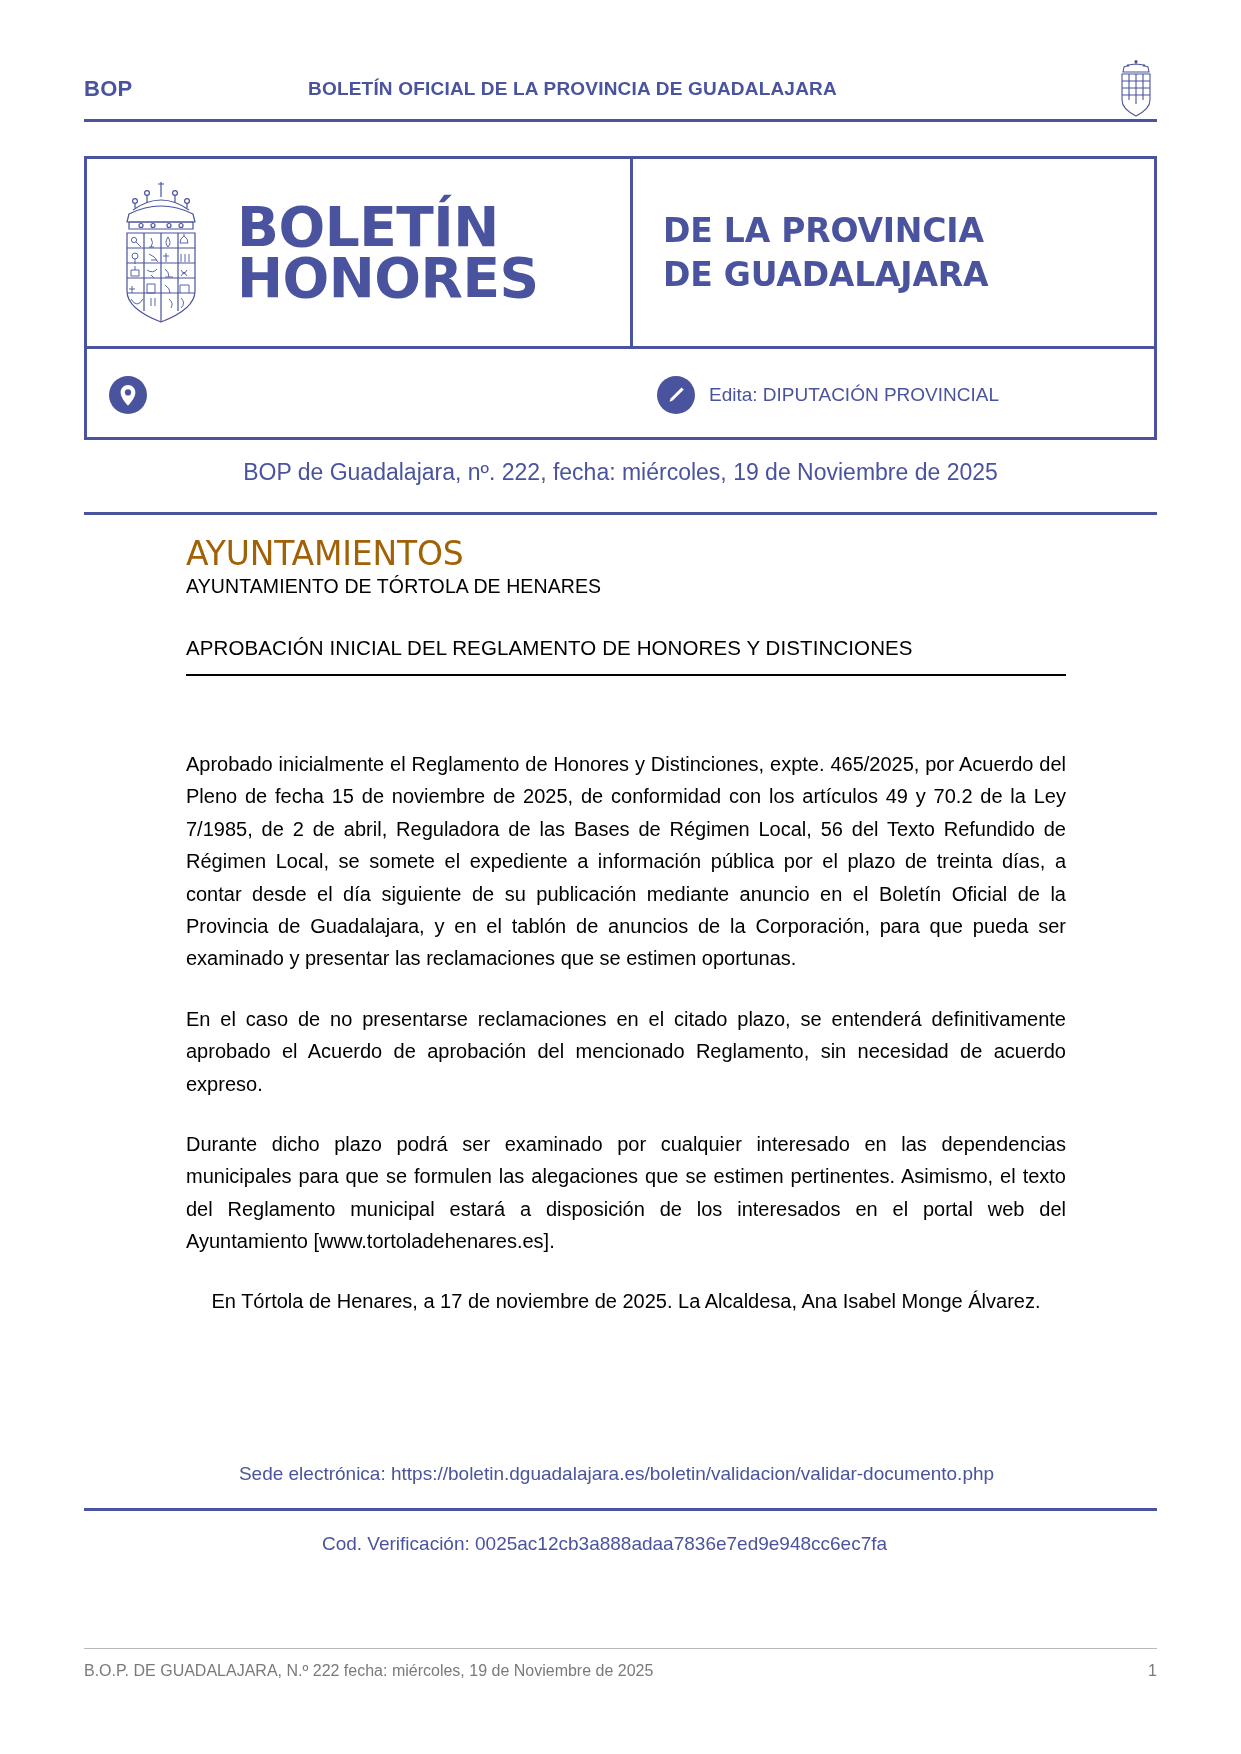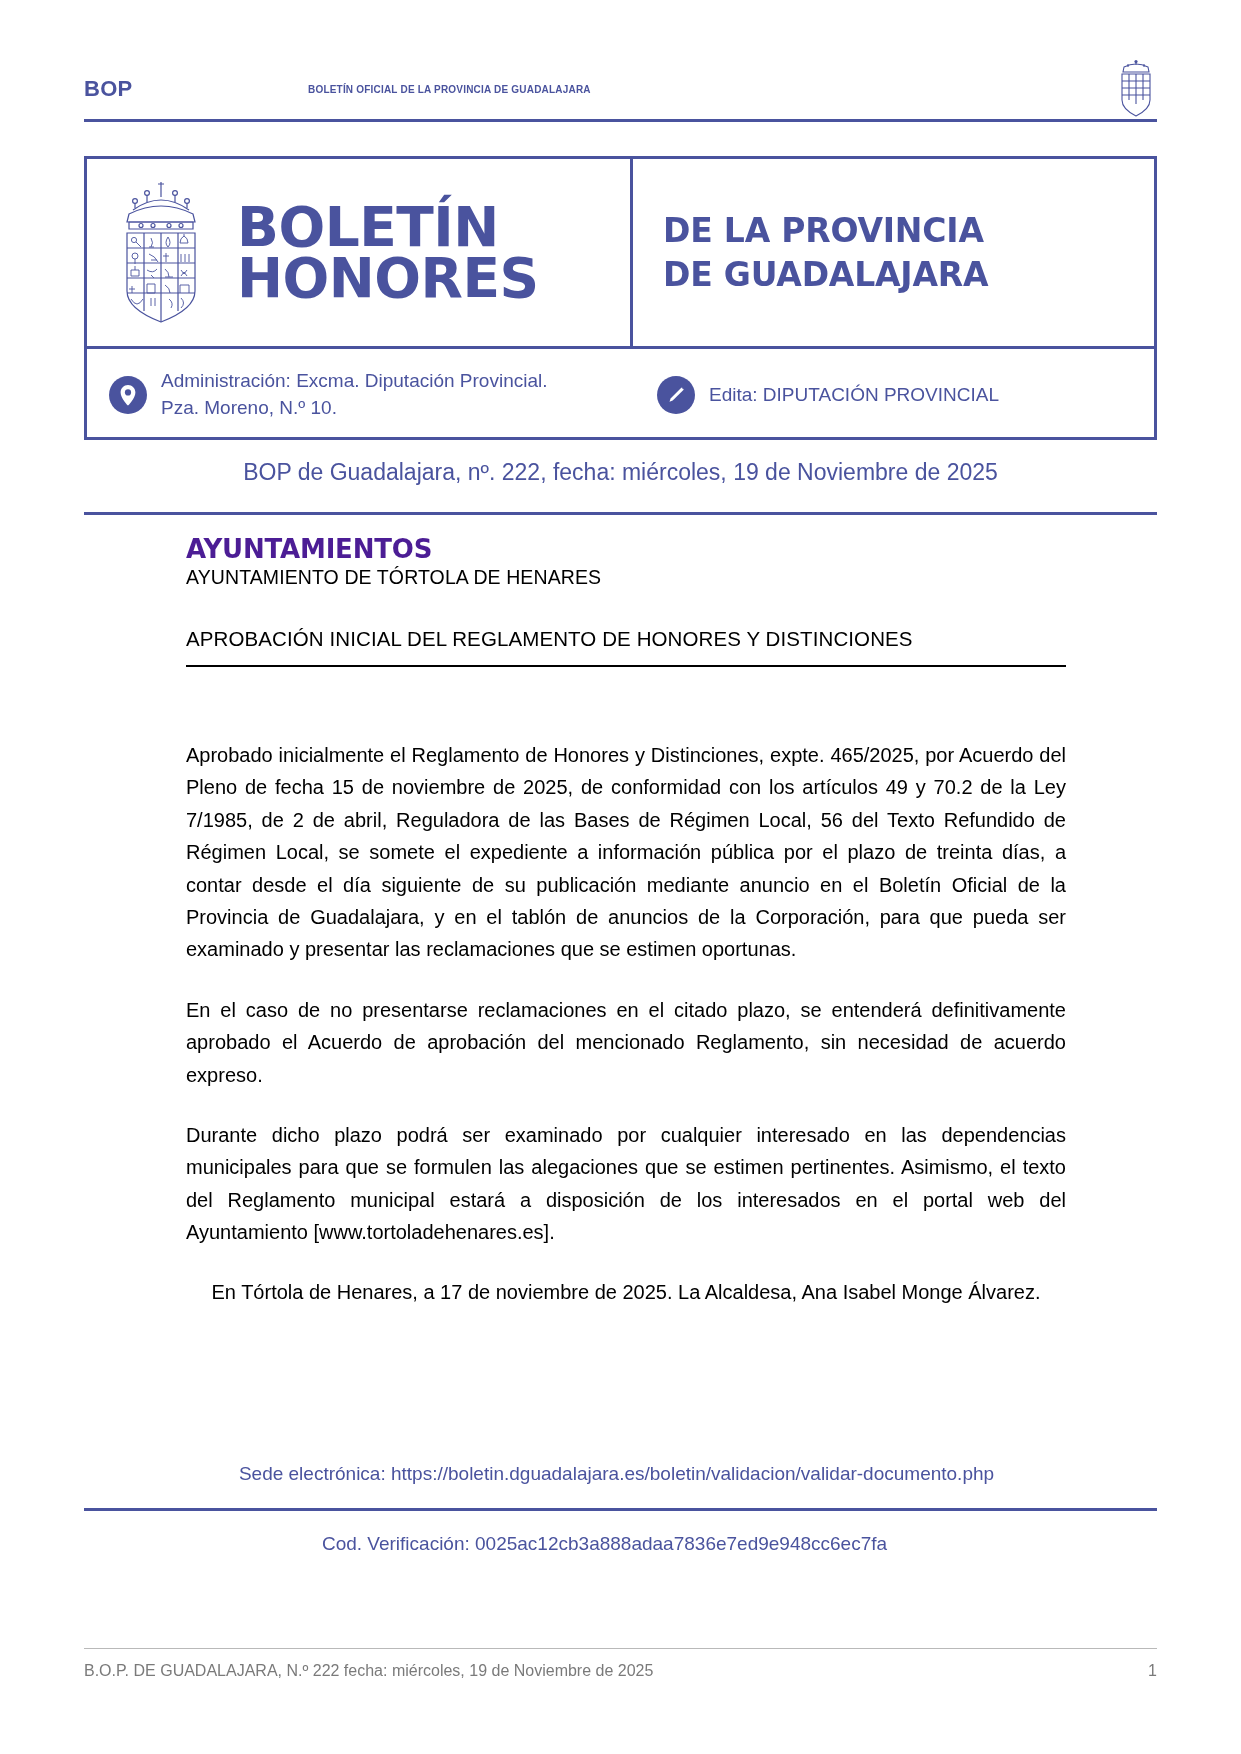--- a/index.html
+++ b/index.html
@@ -38,21 +38,21 @@
   .run-header-bop {
     font-weight: bold;
     font-size: 22px;
     color: #4a539e;
     letter-spacing: 0.3px;
     width: 224px;
     flex: 0 0 224px;
   }
   .run-header-title {
     font-weight: bold;
-    font-size: 10px;
+    font-size: 19px;
     color: #4a539e;
     letter-spacing: 0.2px;
     flex: 1 1 auto;
   }
   .run-header-shield {
     flex: 0 0 60px;
     display: flex;
     justify-content: flex-end;
     align-items: center;
   }
@@ -185,23 +185,23 @@
 
   
   .content {
     position: absolute;
     left: 186px;
     top: 534px;
     width: 880px;
   }
   .sec-title {
     font-family: "DejaVu Sans", sans-serif;
-    font-weight: bold;
-    font-size: 26px;
-    color: #4c1d95;
+    font-weight: normal;
+    font-size: 33px;
+    color: #a16207;
     letter-spacing: -0.2px;
     margin: 0 0 2px 0;
   }
   .sec-sub {
     font-size: 19.5px;
     color: #000000;
     margin: 0 0 38px 0;
     letter-spacing: 0.1px;
   }
   .doc-title {
@@ -368,24 +368,20 @@
       </div>
     </div>
 
     <div class="masthead-bottom">
       <div class="admin-block">
         <svg class="pin-icon" viewBox="0 0 38 38" aria-hidden="true">
           <circle cx="19" cy="19" r="19" fill="#4a539e"></circle>
           <path d="M19 9 c-4.1 0 -7.4 3.3 -7.4 7.4 c0 5.6 7.4 13.2 7.4 13.2 s7.4 -7.6 7.4 -13.2 c0 -4.1 -3.3 -7.4 -7.4 -7.4 z" fill="#ffffff"></path>
           <circle cx="19" cy="16.4" r="3.1" fill="#4a539e"></circle>
         </svg>
-        <div class="admin-text">
-          <div>Administración: Excma. Diputación Provincial.</div>
-          <div>Pza. Moreno, N.º 10.</div>
-        </div>
       </div>
       <div class="edita-block">
         <svg class="pen-icon" viewBox="0 0 38 38" aria-hidden="true">
           <circle cx="19" cy="19" r="19" fill="#4a539e"></circle>
           <path d="M24.8 11.3 l2.1 2.1 l-11.2 11.2 l-3.2 1.1 l1.1 -3.2 z" fill="#ffffff"></path>
           <path d="M24.8 11.3 l2.1 2.1" stroke="#4a539e" stroke-width="1"></path>
         </svg>
         <div class="edita-text">Edita: DIPUTACIÓN PROVINCIAL</div>
       </div>
     </div>

